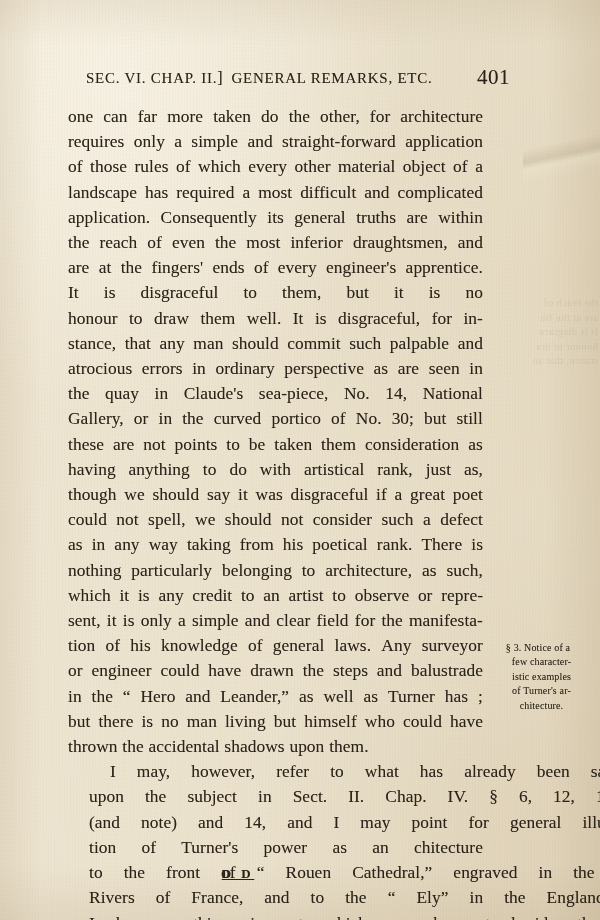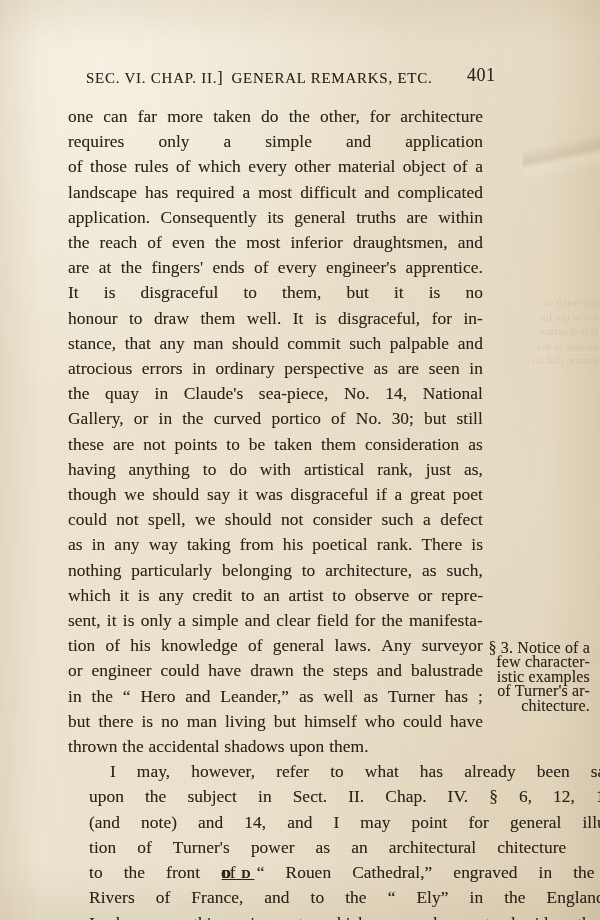--- a/index.html
+++ b/index.html
@@ -100,24 +100,24 @@
     white-space: nowrap;
   }
   .rh-caps .sc { font-size: 15px; }
   .rh-bracket {
     font-size: 16px;
     letter-spacing: 0;
   }
   .rh-title { margin-left: 9px; }
   #folio {
     position: absolute;
-    left: 467px;
+    left: 477px;
     top: -4px;
     color: #2a2218;
-    font-size: 18px;
+    font-size: 21px;
     letter-spacing: 0.5px;
   }
 
   
   #body {
     position: absolute;
     left: 68px;
     top: 104px;
     width: 415px;
   }
@@ -146,24 +146,24 @@
   .ln.j > span { display: inline-block; }
   .ln.ind { padding-left: 21px; }
 
   
   #sidenote {
     position: absolute;
     left: 486px;
     top: 641px;
     width: 104px;
     color: #2b2319;
-    font-size: 16px;
+    font-size: 10px;
     line-height: 14.4px;
     letter-spacing: 0.15px;
-    text-align: right;
+    text-align: center;
   }
   #sidenote .sn-ln { display: block; white-space: nowrap; }
   #sidenote .sn-ln.pad { padding-left: 7px; font-family: Liberation Serif, serif; }
 
   
   #signature {
     position: absolute;
     left: 0;
     top: 866px;
     width: 476px;
@@ -214,20 +214,21 @@
           <span>other,</span>
           <span>for</span>
           <span>architecture</span>
         </span>
         <span class="ln j">
           <span>requires</span>
           <span>only</span>
           <span>a</span>
           <span>simple</span>
           <span>and</span>
+          <span>straight-forward</span>
           <span>application</span>
         </span>
         <span class="ln j">
           <span>of</span>
           <span>those</span>
           <span>rules</span>
           <span>of</span>
           <span>which</span>
           <span>every</span>
           <span>other</span>
@@ -534,21 +535,20 @@
           <span>general</span>
           <span>illustra-</span>
         </span>
         <span class="ln j">
           <span>tion</span>
           <span>of</span>
           <span>Turner's</span>
           <span>power</span>
           <span>as</span>
           <span>an</span>
-          <span>architectural</span>
           <span>chitecture</span>
         </span>
         <span class="ln j">
           <span>to</span>
           <span>the</span>
           <span>front</span>
           <span>of</span>
           <span>“</span>
           <span>Rouen</span>
           <span>Cathedral,”</span>

